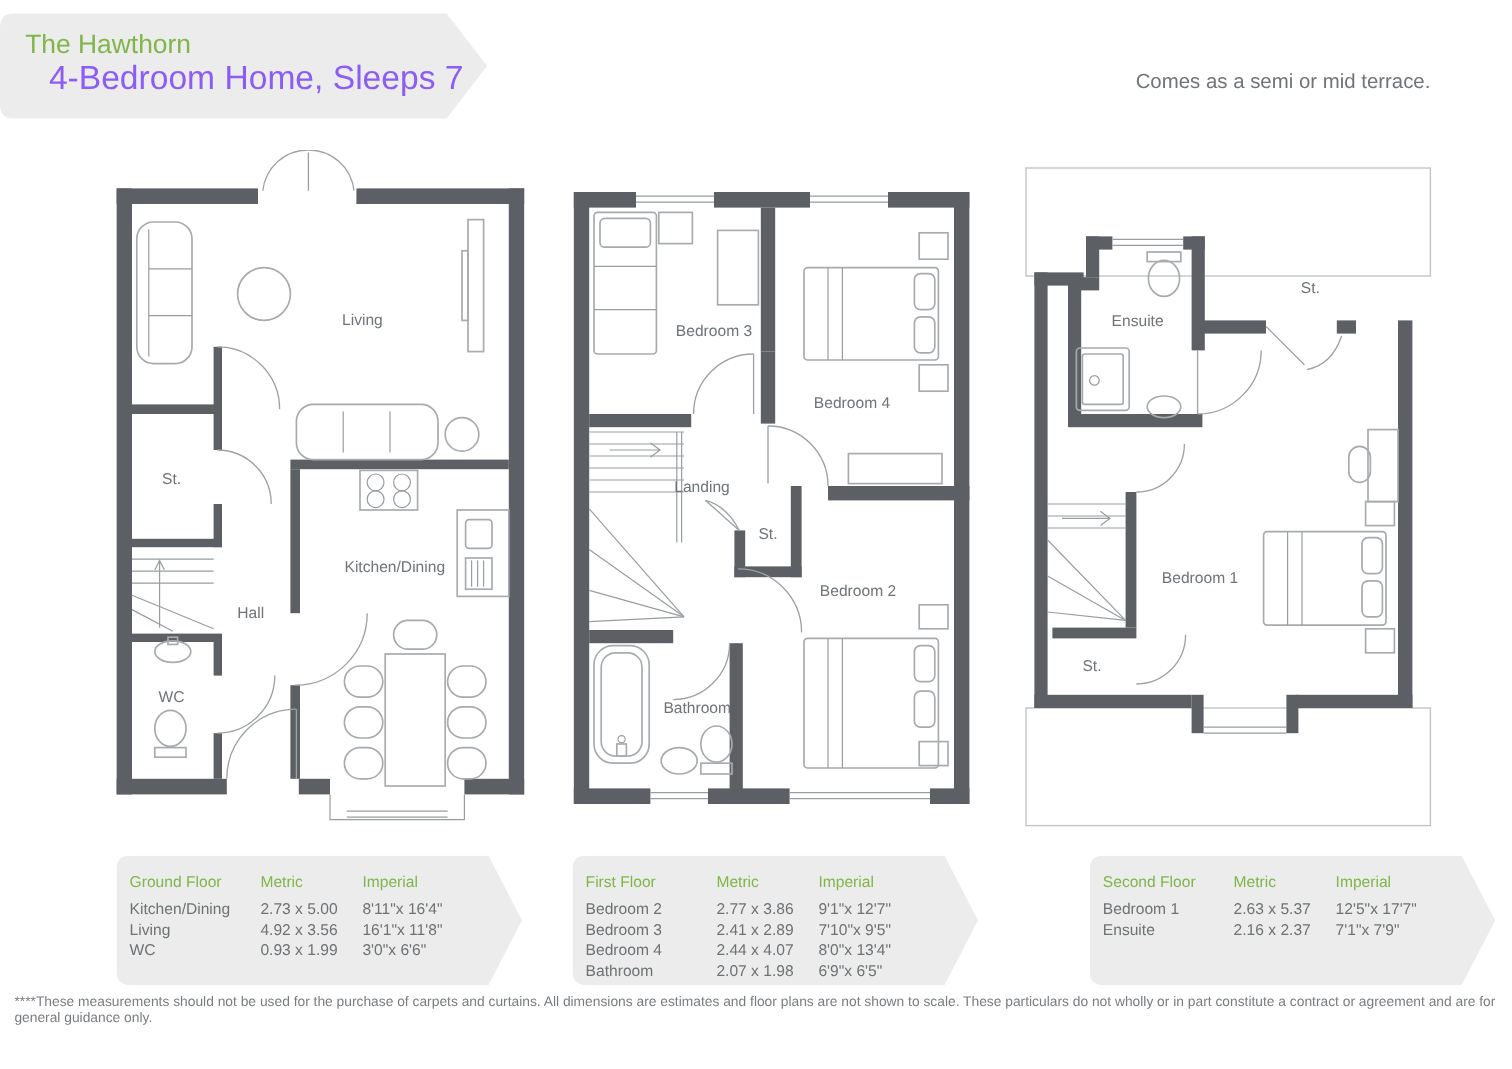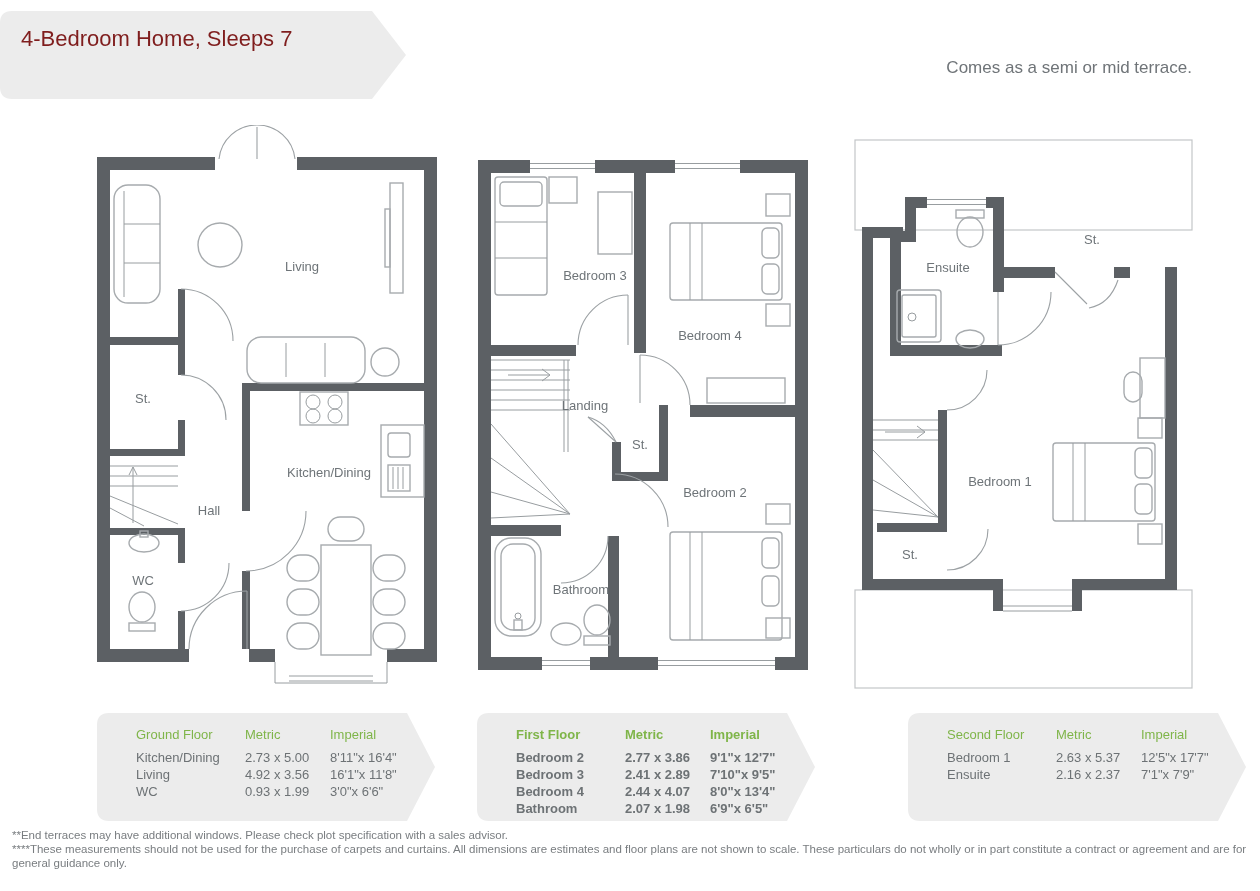--- a/index.html
+++ b/index.html
@@ -4,47 +4,48 @@
 <style>
   html,body{margin:0;padding:0;}
   body{width:1260px;height:891px;background:#ffffff;font-family:"Liberation Sans",sans-serif;position:relative;overflow:hidden;}
   .abs{position:absolute;}
 
   
   .banner{left:0;top:11px;width:406px;height:88px;background:#ececec;
           clip-path:path('M12,0 H372 L406,44 L372,88 H12 Q0,88 0,76 L0,12 Q0,0 12,0 Z');
           padding:13px 0 0 21px;box-sizing:border-box;}
   .banner .title{font-size:22px;color:#7fb549;line-height:26px;}
-  .banner .subtitle{font-size:22px;color:#7f1d1d;line-height:30px;}
+  .banner .subtitle{font-size:28px;color:#8b5cf6;line-height:30px;text-align:center;}
   .terrace-note{right:68px;top:58px;font-size:17px;color:#6f7478;}
 
   
   .panel{top:713px;width:338px;height:136px;background:#ececec;
          clip-path:path('M12,0 H310 L338,54 L310,108 H12 Q0,108 0,96 L0,12 Q0,0 12,0 Z');
-         box-sizing:border-box;padding:14px 0 0 39px;font-size:13px;}
+         box-sizing:border-box;padding:14px 0 0 11px;font-size:13px;}
   .t-head{color:#7fb549;margin-bottom:8px;position:relative;height:15px;}
   .t-row{color:#6d7275;position:relative;height:17px;}
   .c1{position:absolute;left:0;}
   .c2{position:absolute;left:109px;}
   .c3{position:absolute;left:194px;}
 
   .footnotes{left:12px;top:828px;font-size:11.5px;line-height:14.2px;color:#797d80;}
 
   
   .wall{fill:#5c6064;}
   .furnN{fill:none;stroke:#a7abae;stroke-width:1.4;}
   .thin{fill:none;stroke:#989da0;stroke-width:1;}
   .arc{fill:none;stroke:#9ca1a4;stroke-width:1.1;}
   .loft{fill:#ffffff;stroke:#c3c6c8;stroke-width:1.2;}
   .lbl{font-family:"Liberation Sans",sans-serif;font-size:13px;fill:#6e7478;text-anchor:middle;}
 </style>
 </head>
 <body>
 
 <div class="abs banner">
+  <div class="title">The Hawthorn</div>
   <div class="subtitle">4-Bedroom Home, Sleeps 7</div>
 </div>
 <div class="abs terrace-note">Comes as a semi or mid terrace.</div>
 
 <svg class="abs" style="left:97px;top:125px;" width="340" height="570" viewBox="0 0 340 570">
   <g>
     <rect class="wall" x="0" y="32" width="118" height="13"></rect>
     <rect class="wall" x="200" y="32" width="140" height="13"></rect>
     <rect class="wall" x="0" y="32" width="13" height="505"></rect>
     <rect class="wall" x="327" y="32" width="13" height="505"></rect>
@@ -317,21 +318,21 @@
       <span class="c2">4.92 x 3.56</span>
       <span class="c3">16'1"x 11'8"</span>
   </div>
   <div class="t-row">
     <span class="c1">WC</span>
       <span class="c2">0.93 x 1.99</span>
       <span class="c3">3'0"x 6'6"</span>
   </div>
 </div>
 
-<div class="abs panel" style="left:477px;font-weight:bold;">
+<div class="abs panel" style="left:477px;">
   <div class="t-head">
     <span class="c1">First Floor</span>
     <span class="c2">Metric</span>
     <span class="c3">Imperial</span>
   </div>
   <div class="t-row">
     <span class="c1">Bedroom 2</span>
       <span class="c2">2.77 x 3.86</span>
       <span class="c3">9'1"x 12'7"</span>
   </div>
@@ -364,15 +365,14 @@
       <span class="c3">12'5"x 17'7"</span>
   </div>
   <div class="t-row">
     <span class="c1">Ensuite</span>
       <span class="c2">2.16 x 2.37</span>
       <span class="c3">7'1"x 7'9"</span>
   </div>
 </div>
 
 <div class="abs footnotes">
-  <div>**End terraces may have additional windows. Please check plot specification with a sales advisor.</div>
   <div>****These measurements should not be used for the purchase of carpets and curtains. All dimensions are estimates and floor plans are not shown to scale. These particulars do not wholly or in part constitute a contract or agreement and are for general guidance only.</div>
 </div>
 
 </body></html>

